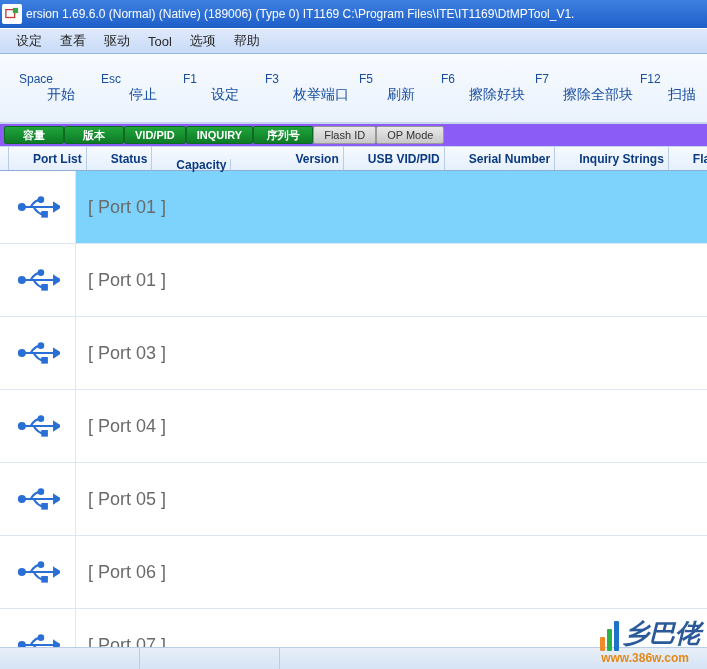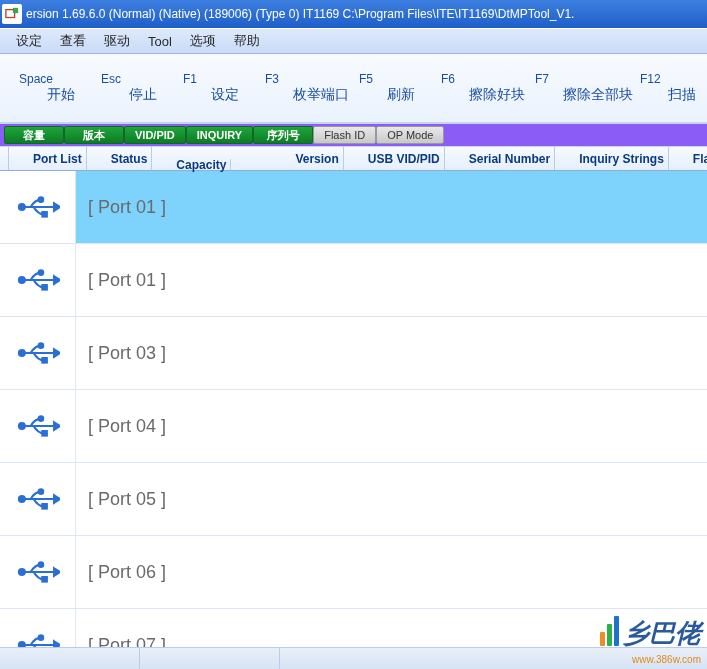--- a/index.html
+++ b/index.html
@@ -174,35 +174,35 @@
     border-right: 1px solid #b8cdea;
     width: 140px;
     height: 100%;
   }
 
   
   .watermark {
     position: absolute;
     right: 6px; bottom: 18px;
     font-size: 20px; font-weight: bold;
-    display: flex; align-items: flex-start;
+    display: flex; align-items: flex-end;
     color: #2e6fb9;
     pointer-events: none;
   }
   .watermark .stripes {
     display: flex; gap: 2px; margin-right: 4px; align-items: flex-end;
   }
   .watermark .stripes span {
     width: 5px; display: block; border-radius: 1px;
   }
   .watermark .s1 { height: 14px; background: #f08b2a; }
   .watermark .s2 { height: 22px; background: #2bb14a; }
   .watermark .s3 { height: 30px; background: #1d72c9; }
   .watermark .txt { font-family: "KaiTi","STKaiti",serif; font-size: 26px; color: #2a5a9a; font-style: italic; }
-  .watermark .url { position: absolute; right: 0; bottom: -14px; font-size: 10px; color: #e28a1a; font-weight: normal; }
+  .watermark .url { position: absolute; right: 12px; bottom: -14px; font-size: 12px; color: #e28a1a; font-weight: bold; }
 </style>
 </head>
 <body>
 
 <div class="titlebar">
   <span class="icon-box">
     <svg viewBox="0 0 16 16">
         <rect x="1" y="3" width="10" height="9" fill="none" stroke="#c43a3a" stroke-width="1.5"></rect>
         <rect x="9" y="1" width="6" height="6" fill="#3aa64a"></rect>
       </svg>

